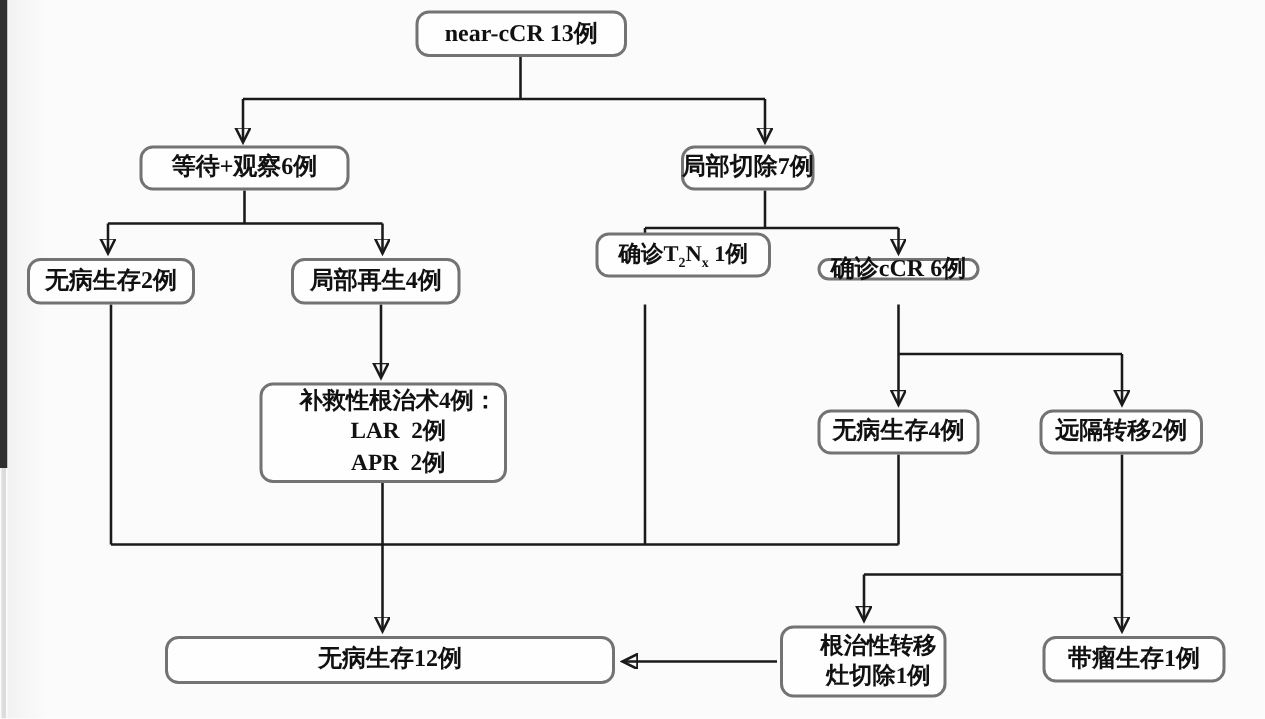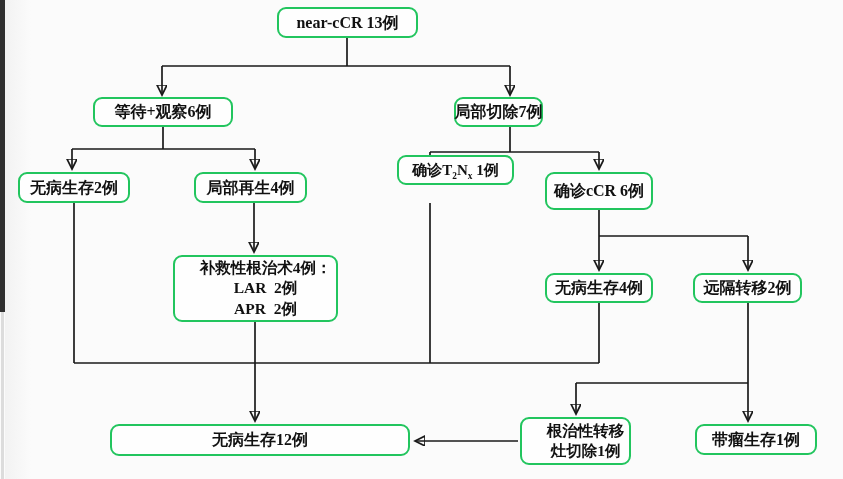--- a/index.html
+++ b/index.html
@@ -16,21 +16,21 @@
   .edges{
     position:absolute;left:0;top:0;width:843px;height:479px;
   }
   .edges path{
     stroke:#1a1a1a;stroke-width:1.7;fill:none;
   }
   .node{
     position:absolute;
     box-sizing:border-box;
     background:#fefefe;
-    border:2px solid #22c55e;
+    border:2px solid #737373;
     border-radius:9px;
     display:flex;flex-direction:column;
     align-items:center;justify-content:center;
     text-align:center;
     color:#111;
     font-weight:bold;
     font-size:16px;
     line-height:1.25;
     white-space:pre;
   }
@@ -115,21 +115,21 @@
   </div>
 
   <div class="node" style="left:194px;top:172px;width:113px;height:31px;">
     <span class="lbl">局部再生4例</span>
   </div>
 
   <div class="node small" style="left:372px;top:155px;width:117px;height:30px;margin-left:25px;">
     <span class="lbl"><span>确诊T</span><sub>2</sub><span>N</span><sub>x</sub><span> 1例</span></span>
   </div>
 
-  <div class="node" style="left:545px;top:172px;width:108px;height:38px;">
+  <div class="node" style="left:545px;top:172px;width:108px;height:15px;border-radius:11px;">
     <span class="lbl">确诊cCR 6例</span>
   </div>
 
   <div class="node multi" style="left:173px;top:255px;width:165px;height:67px;">
     <span class="lbl">补救性根治术4例：</span>
     <span class="lbl">LAR  2例</span>
     <span class="lbl">APR  2例</span>
   </div>
 
   <div class="node" style="left:545px;top:273px;width:108px;height:30px;">

